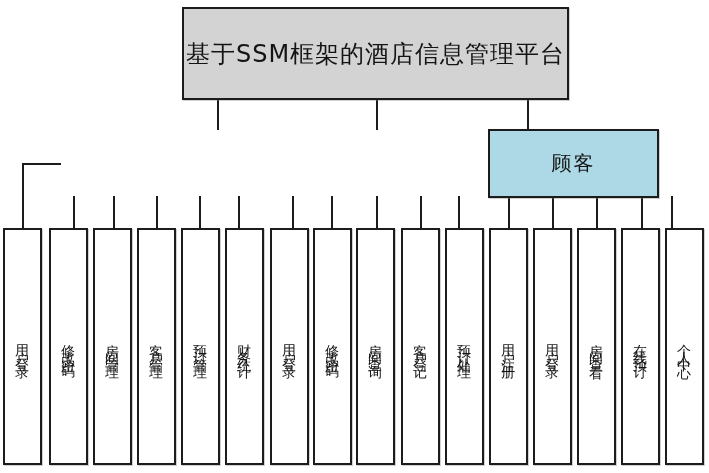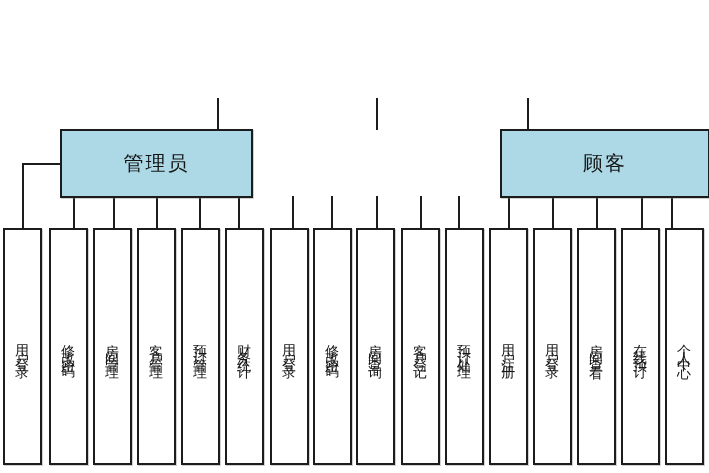--- a/index.html
+++ b/index.html
@@ -37,21 +37,21 @@
     white-space:nowrap;
   }
   .group{
     top:129px;height:69px;
     background:var(--group-fill);
     font-size:20px;
     letter-spacing:2px;
   }
   .g-admin{left:60px;width:193px;}
   .g-staff{left:280px;width:192px;}
-  .g-customer{left:500px;width:210px;}
+  .g-customer{left:488px;width:171px;}
   .leaf{
     top:228px;width:39px;height:237px;
     background:var(--leaf-fill);
     font-size:14px;
   }
   .leaf span{
     writing-mode:vertical-lr;
     text-orientation:upright;
     letter-spacing:7px;
     line-height:1;
@@ -83,22 +83,22 @@
     <line x1="421" y1="196" x2="421" y2="229"></line>
     <line x1="459" y1="196" x2="459" y2="229"></line>
 
     <line x1="509" y1="196" x2="509" y2="229"></line>
     <line x1="553" y1="196" x2="553" y2="229"></line>
     <line x1="597" y1="196" x2="597" y2="229"></line>
     <line x1="642" y1="196" x2="642" y2="229"></line>
     <line x1="672" y1="196" x2="672" y2="229"></line>
   </svg>
 
+  <div class="node root">基于SSM框架的酒店信息管理平台</div>
 
-  <div class="node group g-admin">管理员</div>
   <div class="node group g-customer">顾客</div>
 
   <div class="node leaf" style="left:3px">
       <span>用户登录</span>
     </div>
   <div class="node leaf" style="left:49px">
       <span>修改密码</span>
     </div>
   <div class="node leaf" style="left:93px">
       <span>房间管理</span>

